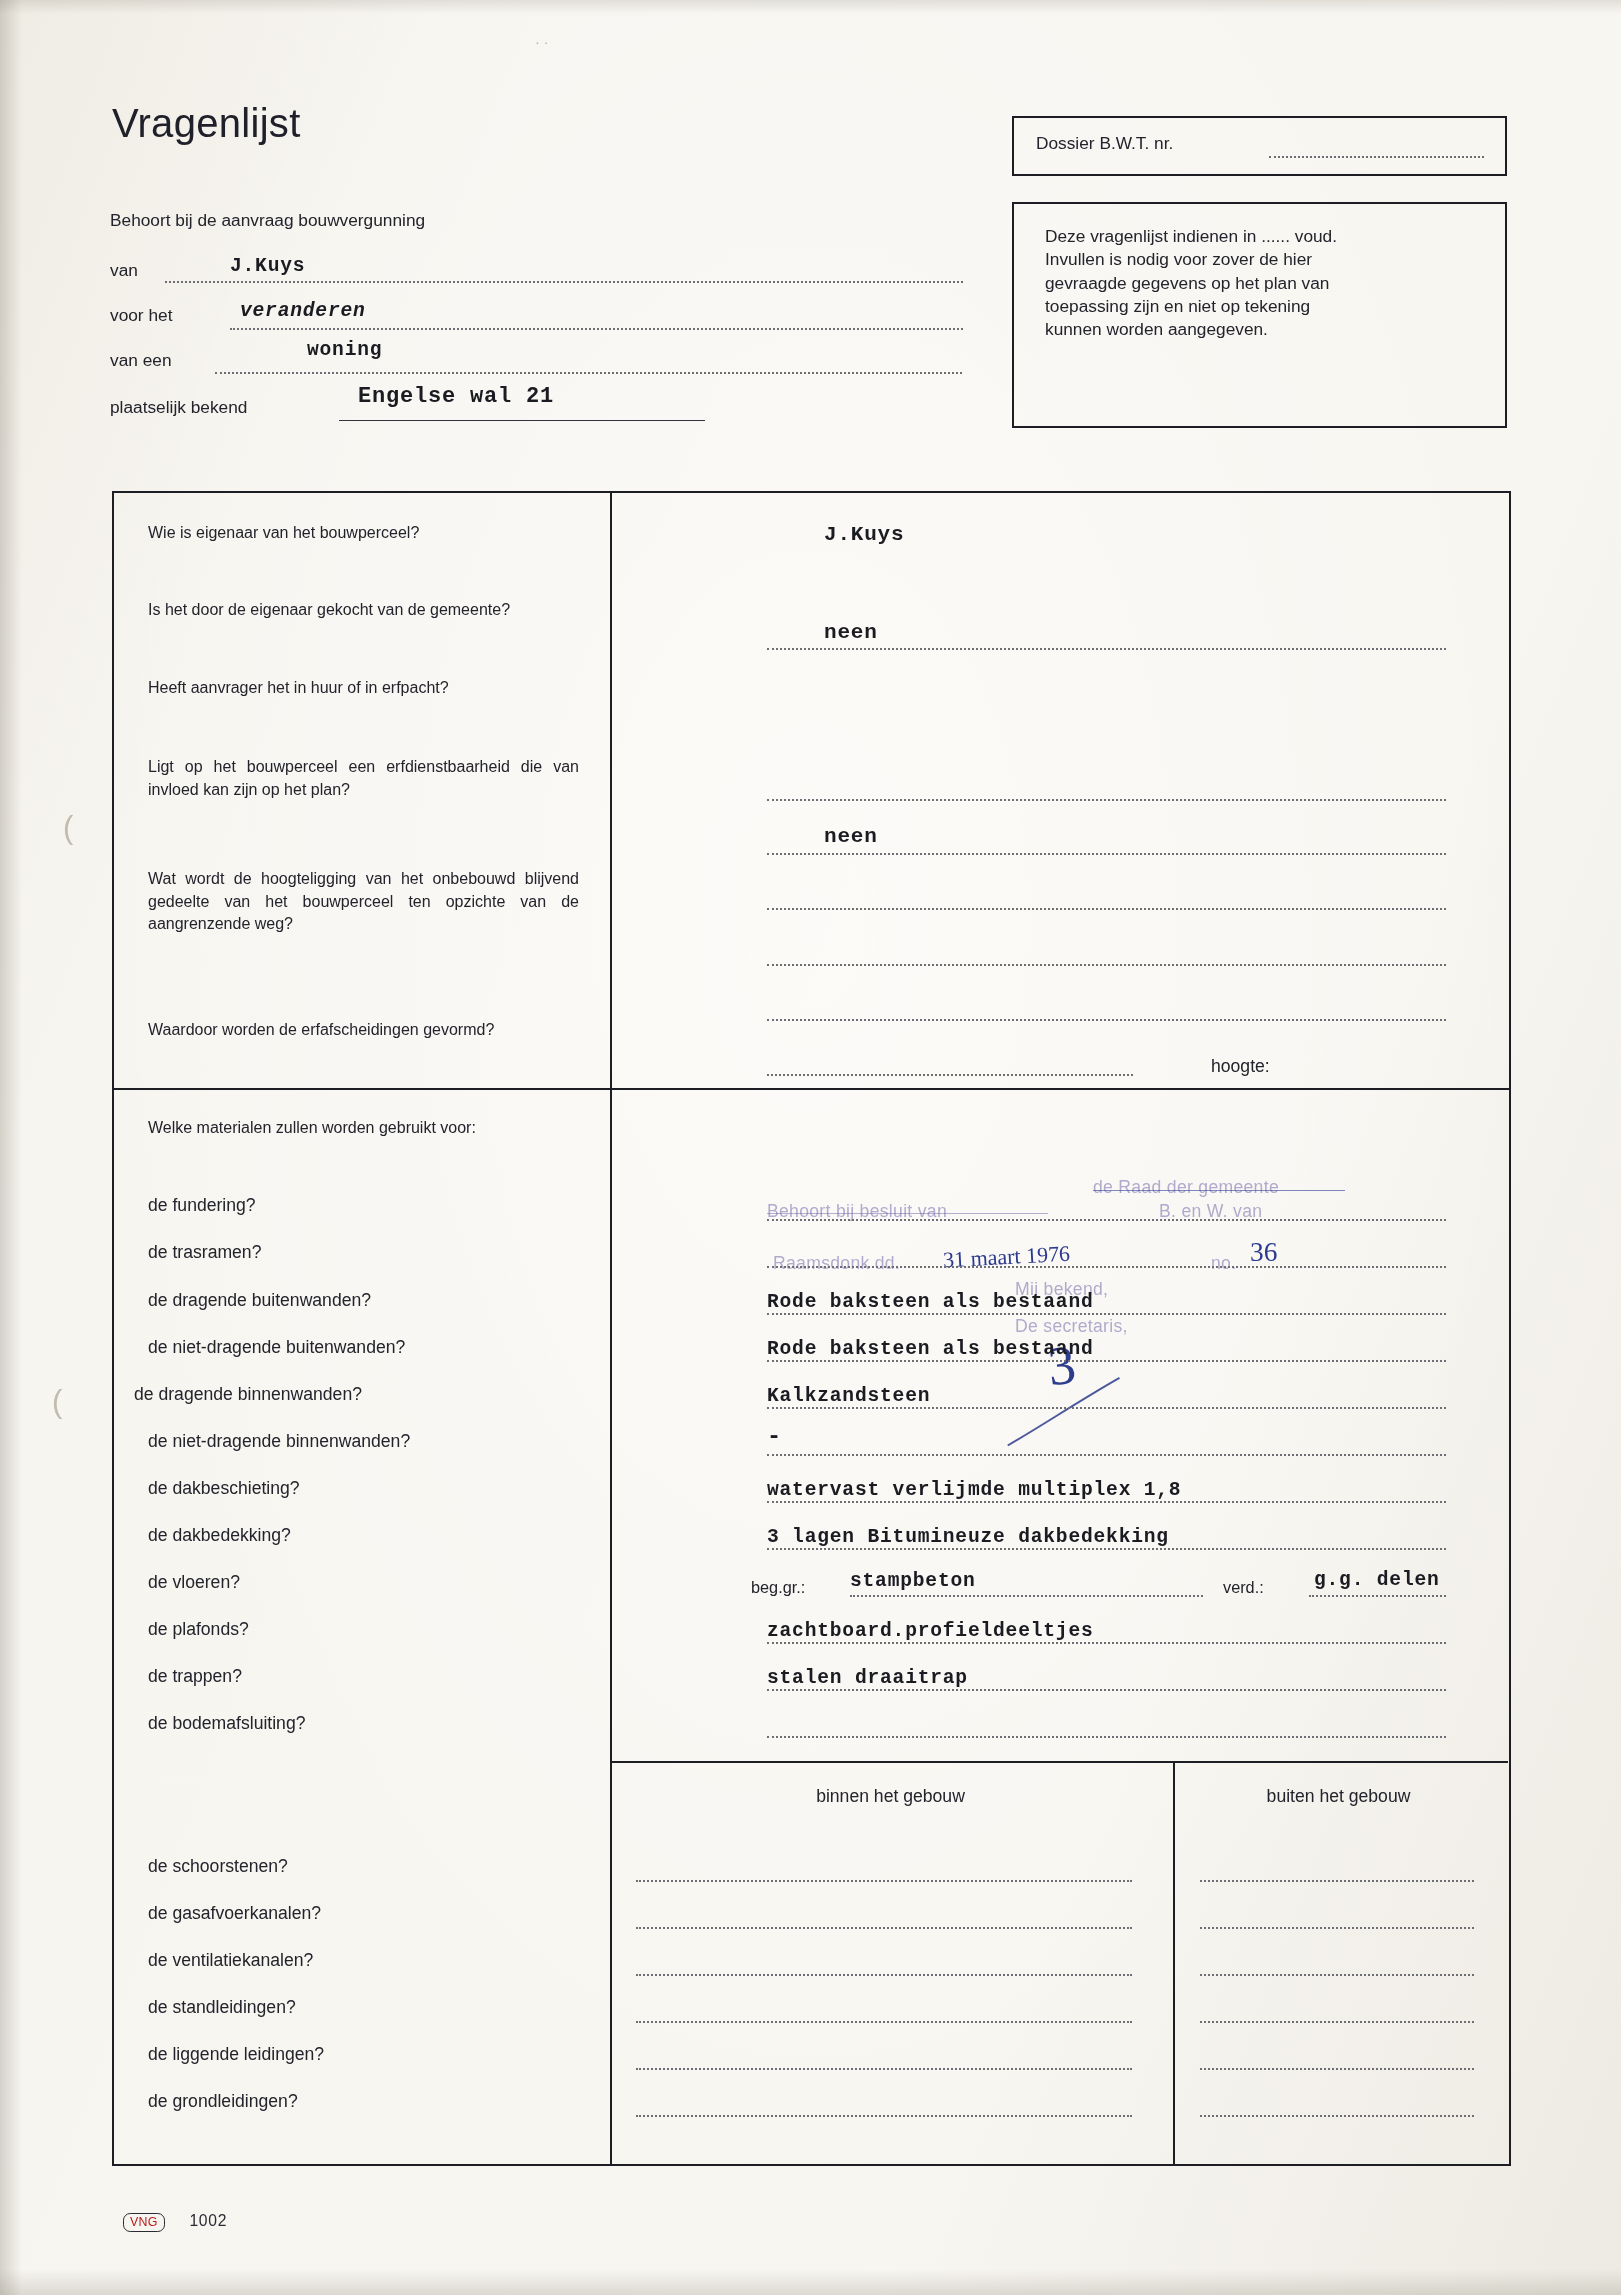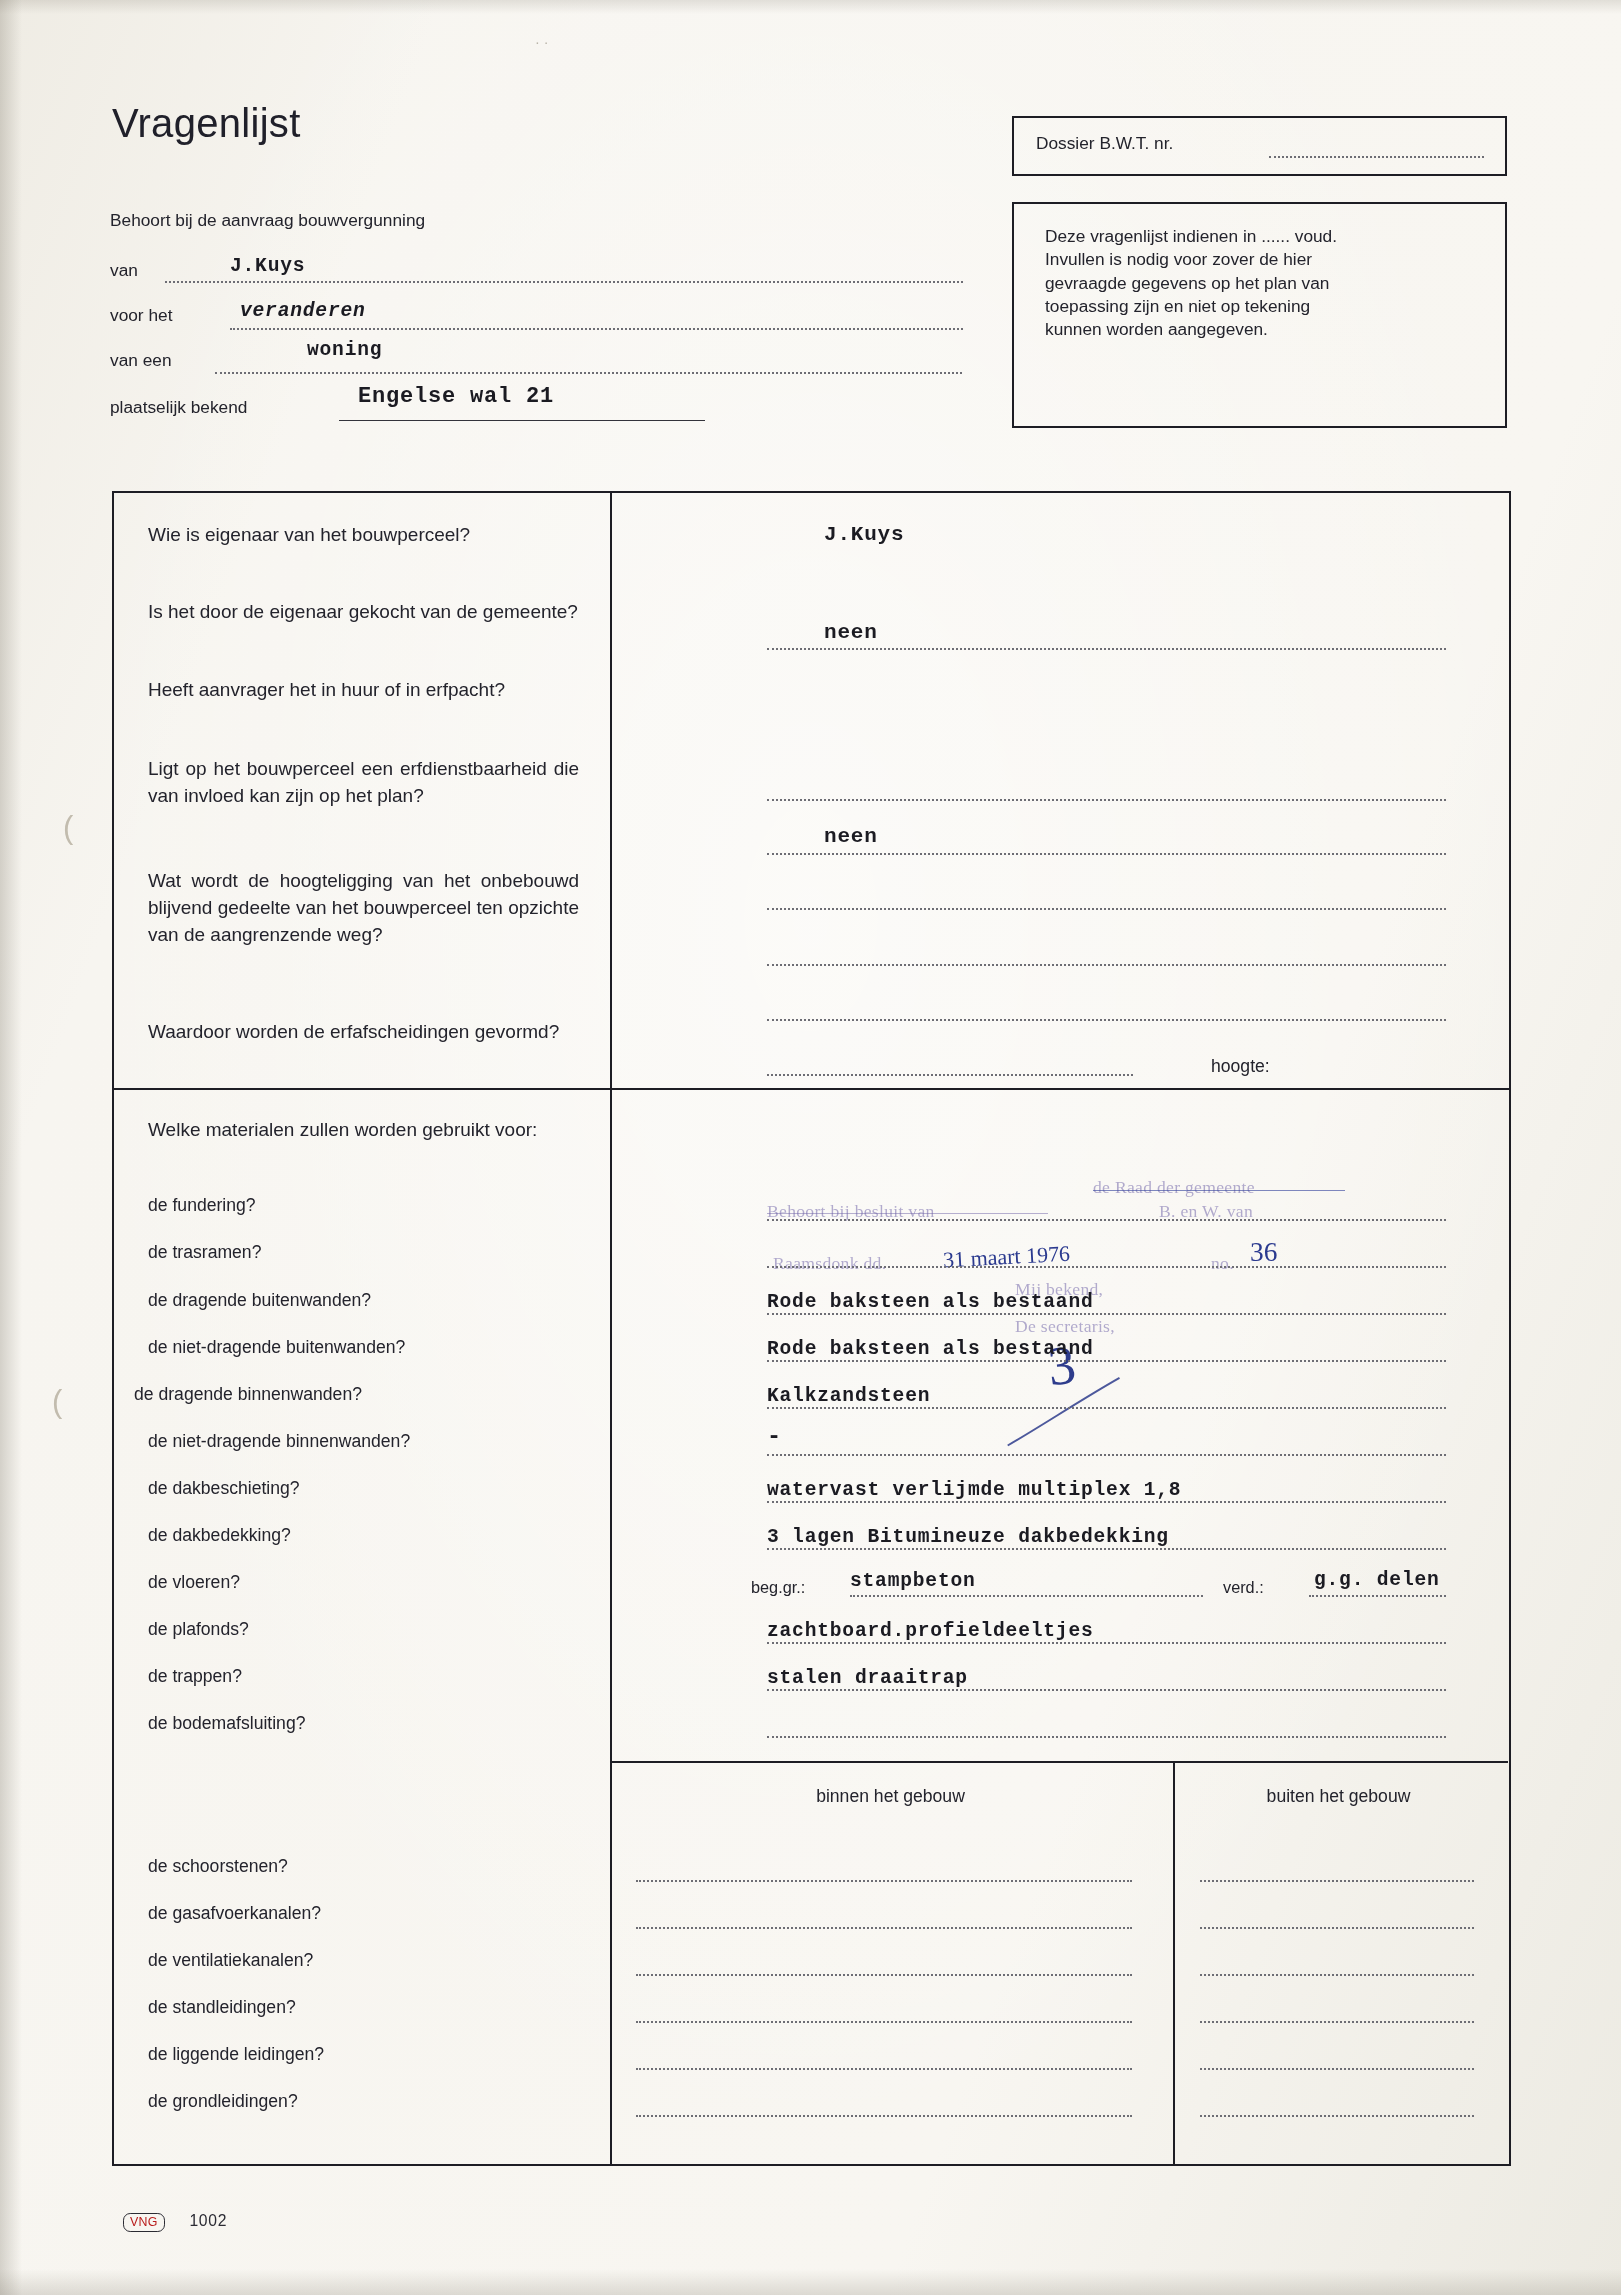--- a/index.html
+++ b/index.html
@@ -58,21 +58,21 @@
     color: #23232c;
     font-size: 17.3px;
     line-height: 1.35;
   }
   .printed-sm {
     color: #23232c;
     font-size: 16.3px;
   }
   .qtext {
     color: #23232c;
-    font-size: 19px;
+    font-size: 16px;
     line-height: 1.42;
     text-align: justify;
     text-justify: inter-word;
   }
   .boxlabel {
     color: #23232c;
     font-size: 17.6px;
   }
   
   .typed {
@@ -95,21 +95,21 @@
   }
   .bigbox {
     border: 2px solid #1d1d24;
   }
   .hr-inner { position: absolute; background: #1d1d24; }
 
   
   .stamp {
     color: #6f63a8;
     opacity: 0.52;
-    font-family: Liberation Serif, serif;
+    font-family: Liberation Sans, sans-serif;
     font-size: 17.6px;
     letter-spacing: 0.3px;
   }
   .stamp-strike {
     position: absolute;
     height: 1.3px;
     background: #6f63a8;
     opacity: 0.5;
   }
   .inkblue {

